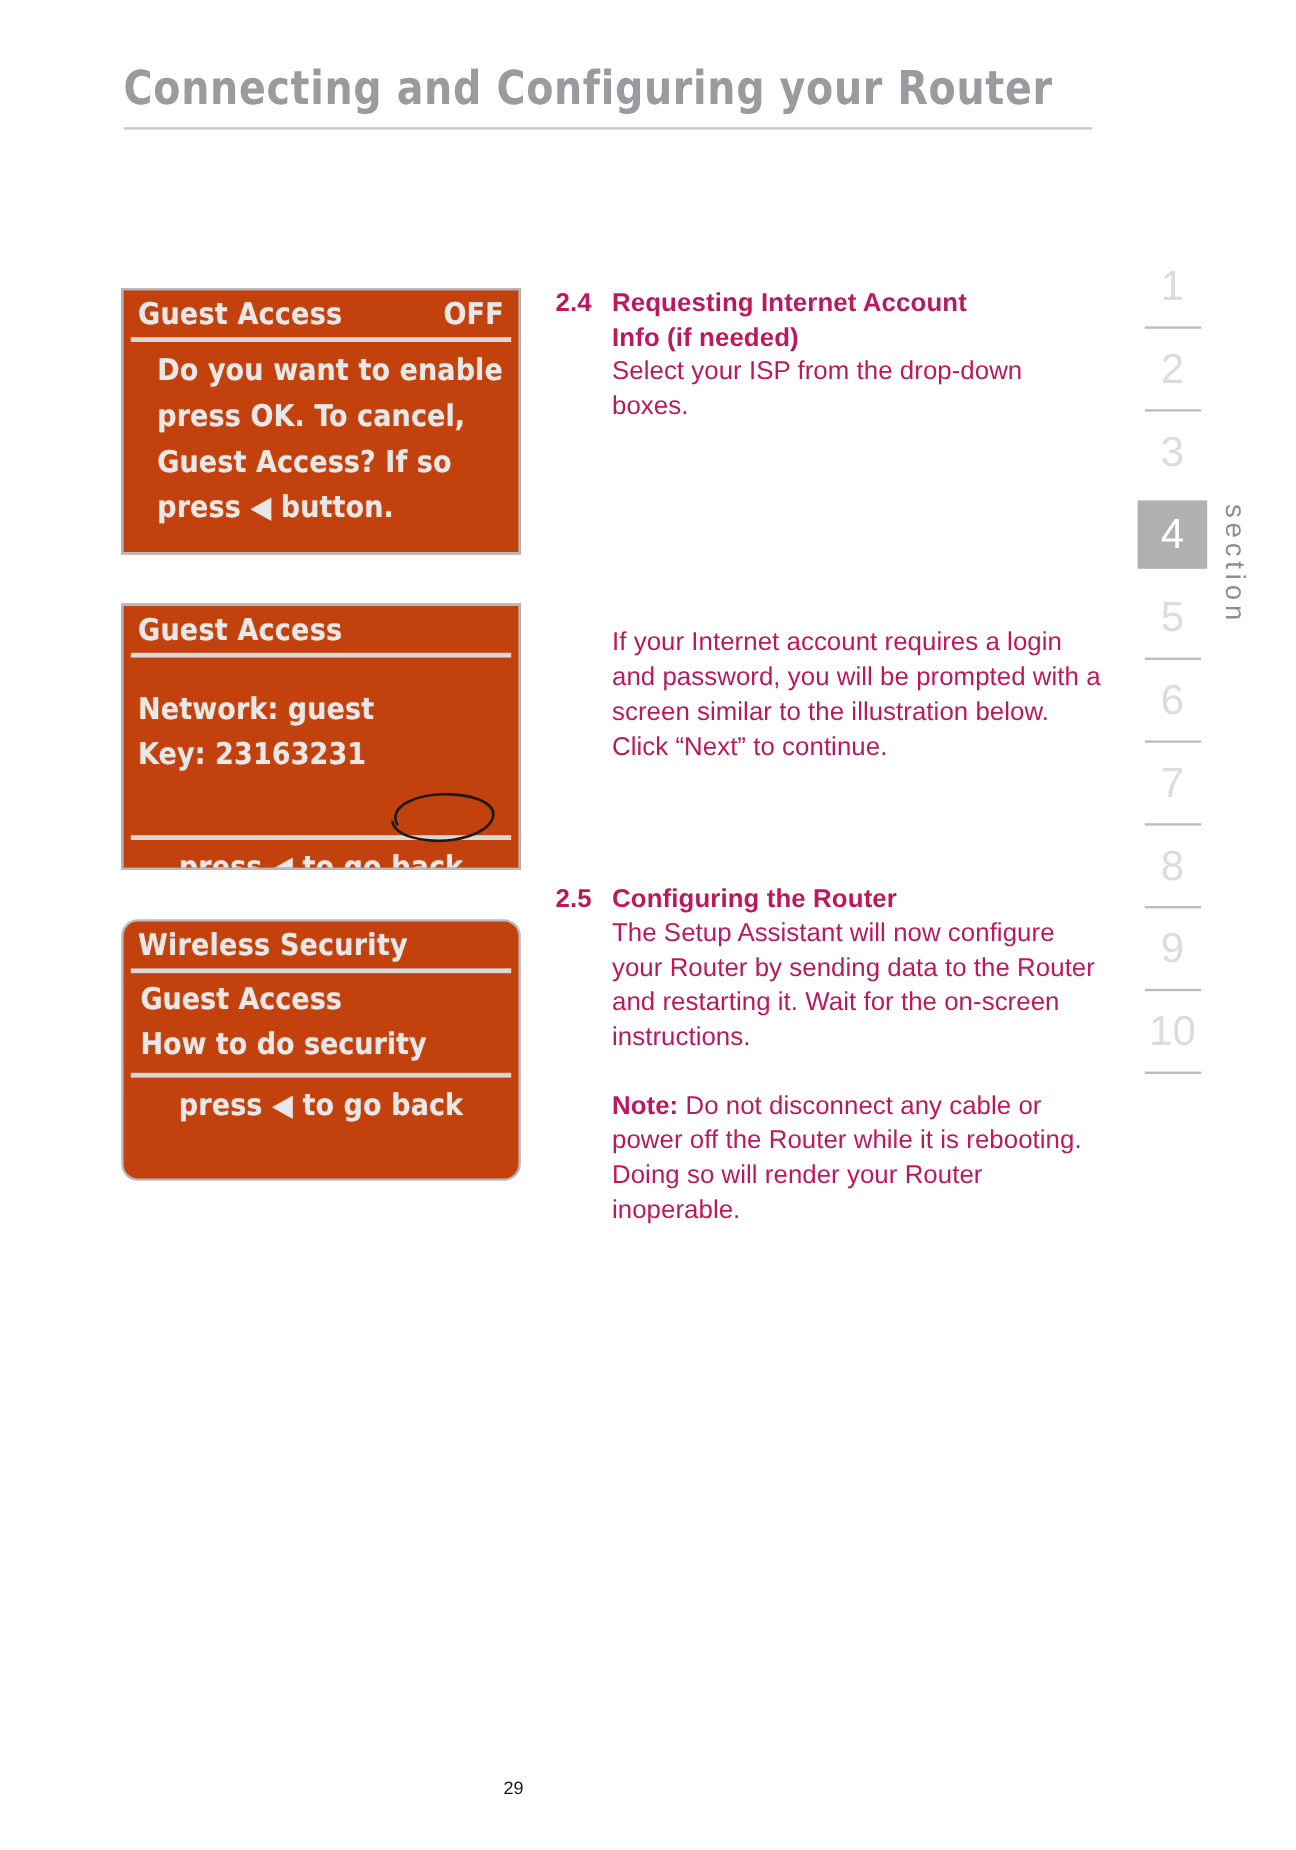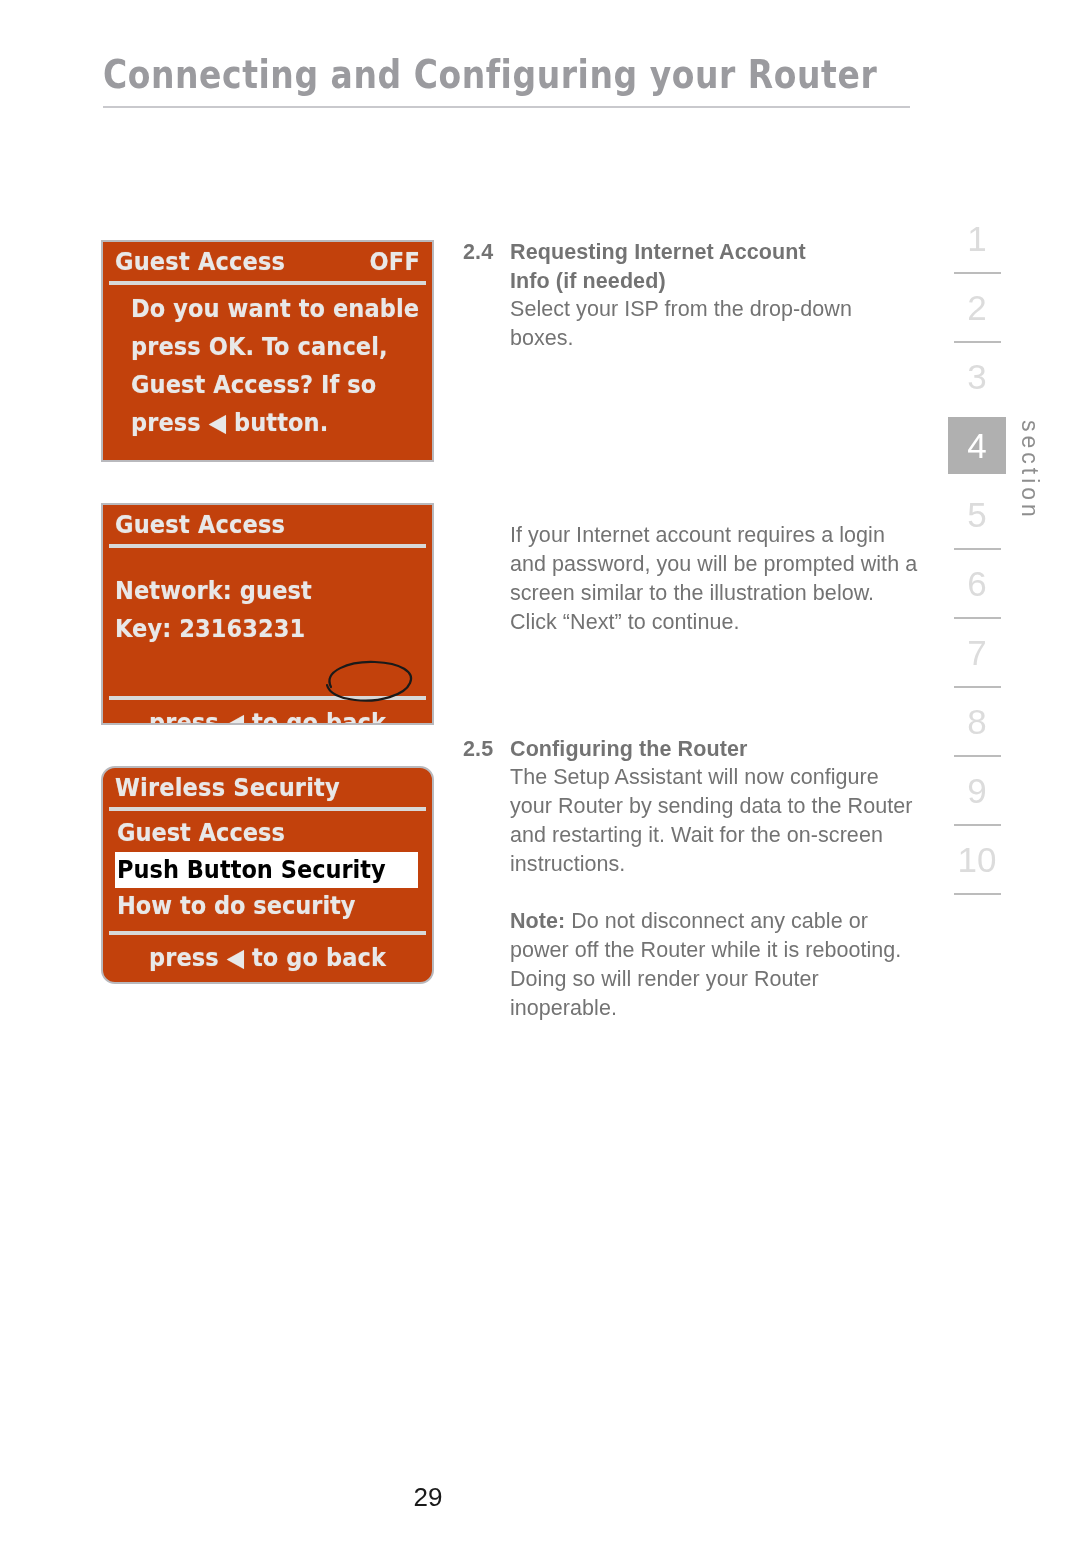--- a/index.html
+++ b/index.html
@@ -118,21 +118,21 @@
     position: absolute;
     pointer-events: none;
   }
 
   
   .text-column {
     position: absolute;
     left: 463px;
     top: 238px;
     width: 455px;
-    color: #737373;
+    color: #be185d;
   }
   .sec-heading {
     display: flex;
     align-items: flex-start;
     font-size: 21.5px;
     font-weight: bold;
     line-height: 1.33;
     letter-spacing: 0.1px;
   }
   .sec-heading .num {
@@ -193,21 +193,21 @@
     font-family: "Liberation Sans", sans-serif;
   }
 
   
   .page-number {
     position: absolute;
     left: 0;
     top: 1482px;
     width: 856px;
     text-align: center;
-    font-size: 26px;
+    font-size: 15px;
     color: #1a1a1a;
   }
 </style>
 </head>
 <body>
 
 <div class="page-header">
   <div class="title">Connecting and Configuring your Router</div>
   <div class="rule"></div>
 </div>
@@ -247,21 +247,20 @@
     </svg>
   </div>
 
   <div class="lcd" id="lcd-wireless-security">
     <div class="lcd-titlebar">
       <span>Wireless Security</span>
     </div>
     <div class="lcd-divider"></div>
     <div class="lcd-body">
       <div class="menu-item">Guest Access</div>
-      <div class="menu-item selected">Push Button Security</div>
       <div class="menu-item">How to do security</div>
     </div>
     <div class="lcd-divider"></div>
     <div class="lcd-footer">
       <div class="lcd-line">press ◀ to go back</div>
     </div>
   </div>
 
 </div>
 

